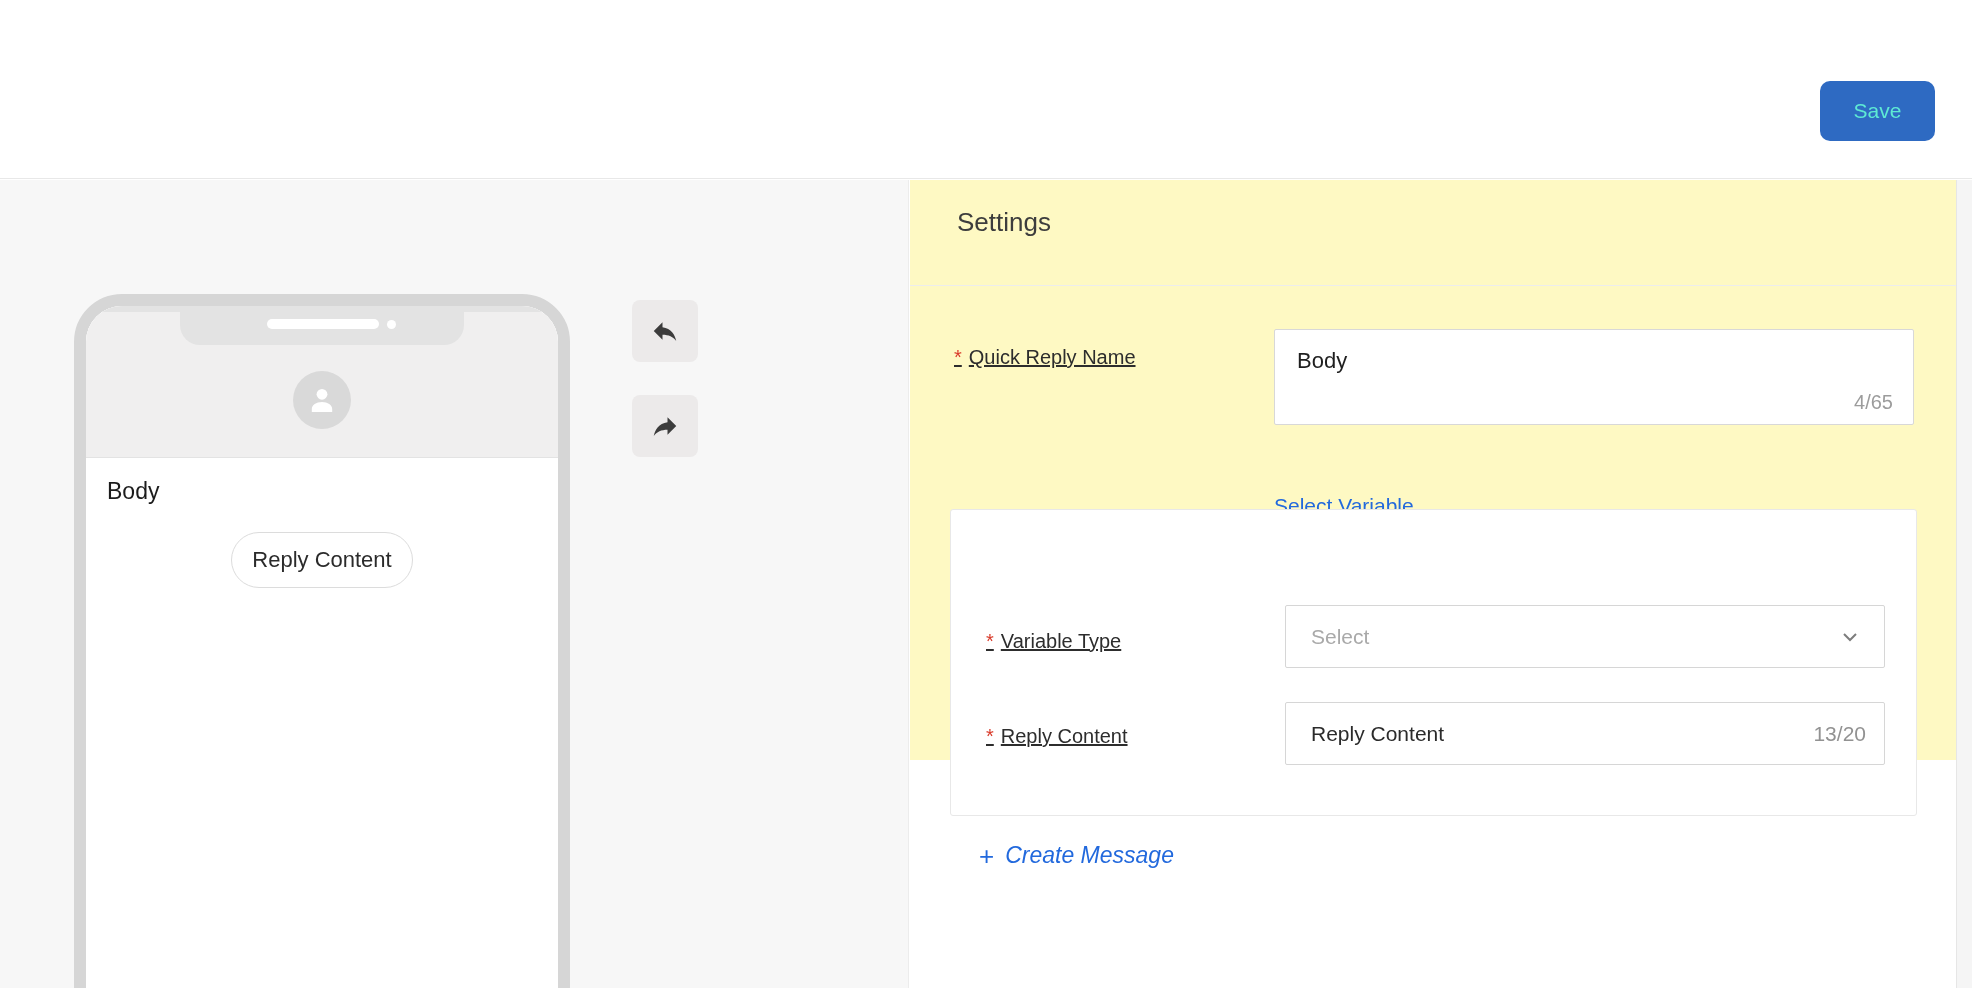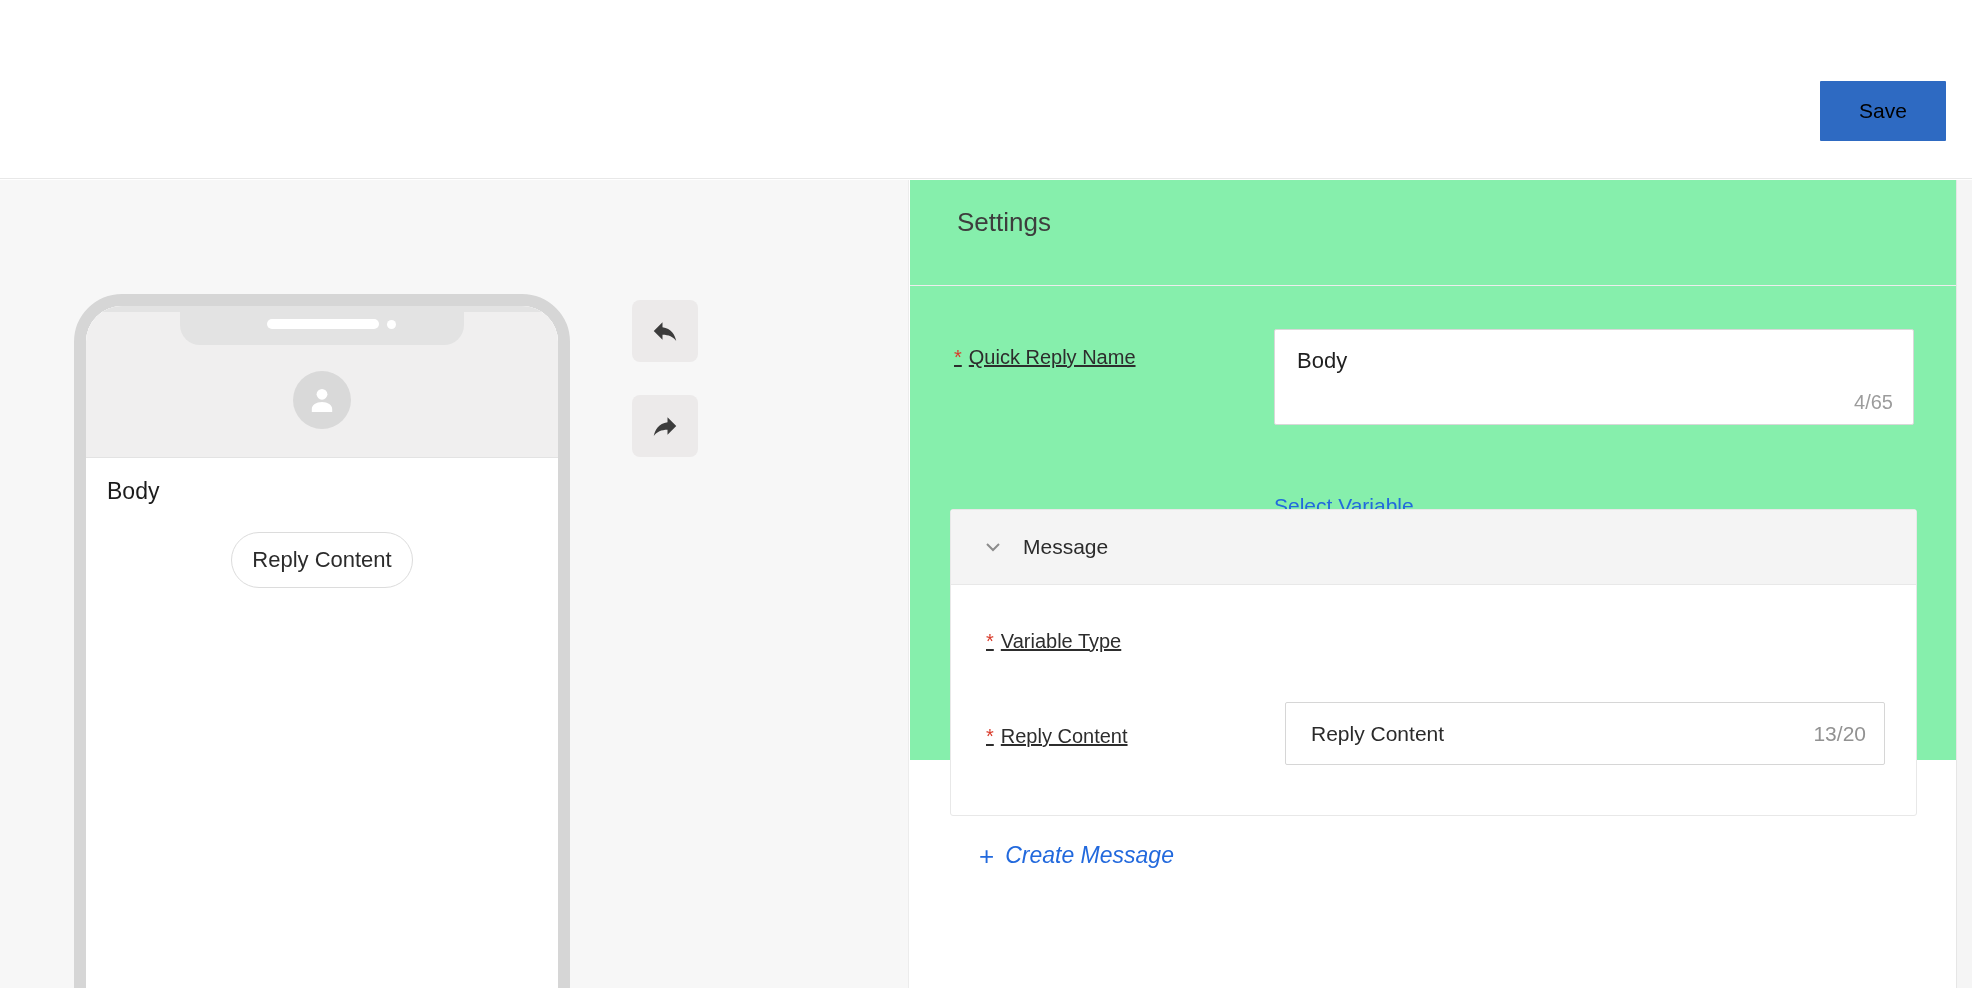--- a/index.html
+++ b/index.html
@@ -1,21 +1,21 @@
 <!DOCTYPE html>
 <html><head>
 <meta charset="utf-8">
 <style>
   * { margin:0; padding:0; box-sizing:border-box; }
   html,body { width:1972px; height:988px; overflow:hidden; }
   body { position:relative; background:#ffffff; font-family:"Liberation Sans", sans-serif; color:#2d2d2d; }
 
   
   .topbar { position:absolute; left:0; top:0; width:1972px; height:179px; background:#ffffff; border-bottom:1px solid #e8e8e8; }
-  .save-btn { position:absolute; left:1820px; top:81px; width:126px; height:60px; background:#2e6ac2; color:#000000; font-size:21px; border:none; border-radius:1px; display:flex; align-items:center; justify-content:center; cursor:pointer; }
+  .save-btn { position:absolute; left:1820px; top:81px; width:115px; height:60px; background:#2e6ac2; color:#5eead4; font-size:21px; border:none; border-radius:10px; display:flex; align-items:center; justify-content:center; cursor:pointer; }
 
   
   .left-panel { position:absolute; left:0; top:180px; width:909px; height:808px; background:#f7f7f7; border-right:1px solid #ececec; overflow:hidden; }
 
   .phone { position:absolute; left:74px; top:114px; width:496px; height:740px; background:#ffffff; border:12px solid #d6d6d6; border-radius:48px; overflow:hidden; }
   .phone-screen { position:relative; width:472px; height:716px; background:#ffffff; }
   .phone-headerzone { position:absolute; left:0; top:0; width:472px; height:152px; background:#f0efef; border-bottom:1px solid #e3e3e3; }
   .phone-topstrip { position:absolute; left:0; top:0; width:472px; height:6px; background:#e3e3e3; }
   .phone-notch { position:absolute; left:50%; top:0; transform:translateX(-50%); width:284px; height:39px; background:#e3e3e3; border-radius:0 0 20px 20px; }
   .notch-speaker { position:absolute; left:87px; top:13px; width:112px; height:10px; background:#ffffff; border-radius:5px; }
@@ -23,21 +23,21 @@
   .phone-avatar { position:absolute; left:50%; top:65px; transform:translateX(-50%); width:58px; height:58px; background:#d9d9d9; border-radius:50%; display:flex; align-items:center; justify-content:center; }
   .phone-body-label { position:absolute; left:21px; top:172px; font-size:23px; color:#1c1c1c; }
   .reply-pill { position:absolute; left:50%; top:226px; transform:translateX(-50%); width:182px; height:56px; background:#ffffff; border:1px solid #dcdcdc; border-radius:28px; display:flex; align-items:center; justify-content:center; font-size:22px; color:#2b2b2b; }
 
   .history-btn { position:absolute; width:66px; height:62px; background:#eceaea; border:none; border-radius:8px; display:flex; align-items:center; justify-content:center; cursor:pointer; }
   .undo-btn { left:632px; top:120px; }
   .redo-btn { left:632px; top:215px; }
   .history-btn svg { width:30px; height:30px; fill:#3c3c3c; }
 
   
-  .settings-panel { position:absolute; left:910px; top:180px; width:1046px; height:580px; background:#86efac; }
+  .settings-panel { position:absolute; left:910px; top:180px; width:1046px; height:580px; background:#fef9c3; }
   .settings-title { position:absolute; left:47px; top:27px; font-size:26px; font-weight:500; color:#3d3d3d; }
   .settings-divider { position:absolute; left:0; top:105px; width:1046px; height:1px; background:#ededed; }
 
   .field-label { font-size:20px; color:#2d2d2d; white-space:nowrap;text-decoration:underline; }
   .req { color:#d93b2b; margin-right:7px; font-size:20px; }
 
   .qrn-label { position:absolute; left:44px; top:166px; }
   .qrn-input { position:absolute; left:364px; top:149px; width:640px; height:96px; background:#ffffff; border:1px solid #d8d8d8; border-radius:2px; cursor:text; }
   .qrn-value { position:absolute; left:22px; top:18px; font-size:22px; color:#1f1f1f; }
   .qrn-counter { position:absolute; right:20px; bottom:10px; font-size:20px; color:#9c9c9c;text-align:center; }
@@ -115,29 +115,29 @@
     <span class="req">*</span><span>Quick Reply Name</span>
   </div>
   <div class="qrn-input">
     <span class="qrn-value">Body</span>
     <span class="qrn-counter">4/65</span>
   </div>
 
   <div class="select-variable">Select Variable</div>
 
   <div class="message-card">
-    <div class="card-header">
+
+    <div class="field-label ct-label">
+      <span class="req">*</span><span>Variable Type</span>
+    </div>
+    <div class="ct-select">
+      <span class="ct-placeholder">Select</span>
       <svg viewBox="0 0 24 24" fill="none" stroke-width="2">
         <polyline points="6 9 12 15 18 9"></polyline>
       </svg>
-      <span class="card-header-title">Message</span>
-    </div>
-
-    <div class="field-label ct-label">
-      <span class="req">*</span><span>Variable Type</span>
     </div>
 
     <div class="field-label rc-label">
       <span class="req">*</span><span>Reply Content</span>
     </div>
     <div class="rc-input">
       <span class="rc-value">Reply Content</span>
       <span class="rc-counter">13/20</span>
     </div>
   </div>

